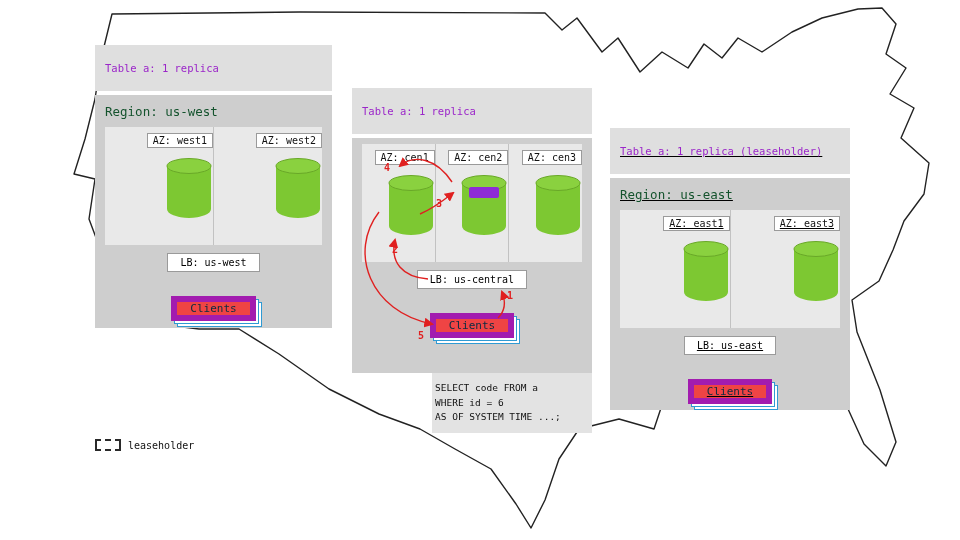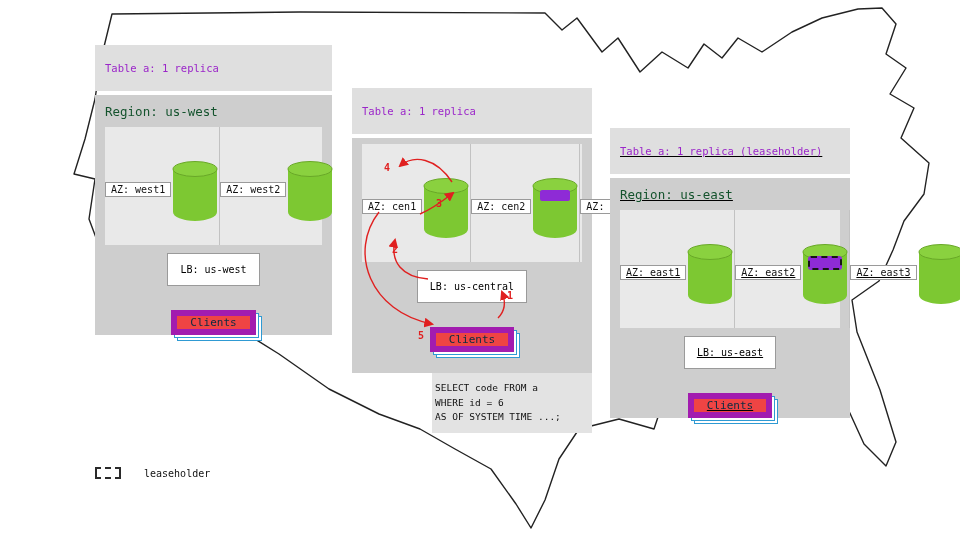--- a/index.html
+++ b/index.html
@@ -7,39 +7,39 @@
     font-family:"DejaVu Sans Mono","Liberation Mono",monospace; }
   .stage { position:relative; width:960px; height:540px; }
   .map-svg { position:absolute; inset:0; z-index:0; }
 
   .panel { position:absolute; z-index:2; display:flex; flex-direction:column; }
   .table-strip { flex:0 0 22px; line-height:22px; padding:12px 10px; background:#dfdfdf;
     color:#9b26c9; font-size:10.5px; margin-bottom:4px; white-space:nowrap; }
   .region-box { flex:1; background:#cecece; display:flex; flex-direction:column; }
   .region-title { padding:9px 10px 2px; font-size:12.5px; color:#14532d; }
   .az-row { margin:6px 10px 0; background:#e9e9e9; display:flex; height:118px; flex:0 0 auto; }
-  .az-col { flex:1; border-right:1px solid #c2c2c2; display:flex; flex-direction:row; align-items:center; }
+  .az-col { flex:1; border-right:1px solid #c2c2c2; display:flex; flex-direction:column; align-items:flex-end; }
   .az-col:last-child { border-right:none; }
   .az-label { margin-top:6px; background:#fff; border:1px solid #9a9a9a; padding:1px 5px;
     font-size:10px; color:#111; white-space:nowrap; }
   .cyl { position:relative; width:48px; height:62px; margin-top:9px; }
   .band { position:absolute; left:50%; transform:translateX(-50%); top:13px; width:30px; height:11px;
     background:#8e2bd6; border-radius:2px; z-index:2; }
   .band.lease { border:2px dashed #151515; width:34px; height:14px; border-radius:3px; }
   .lb-box { align-self:center; margin-top:8px; background:#fff; border:1px solid #9a9a9a;
-    padding:10px 12px; font-size:10px; white-space:nowrap; }
+    padding:3px 12px; font-size:10px; white-space:nowrap; }
   .clients { align-self:center; margin-top:24px; background:#ef4444; border:6px solid #a21caf;
     color:#082c42; font-size:11px; padding:0 13px;
     box-shadow:3px 3px 0 -1px #fff, 3px 3px 0 0 #2f9ad3, 6px 6px 0 -1px #fff, 6px 6px 0 0 #2f9ad3;
     cursor:pointer; }
   .sql-box { position:absolute; left:432px; top:373px; width:160px; z-index:2; background:#e3e3e3;
     padding:8px 3px; font-size:9.5px; line-height:1.55; color:#111; white-space:nowrap; }
   .arrows { position:absolute; inset:0; z-index:4; pointer-events:none; }
   .num { position:absolute; z-index:5; color:#e02020; font-size:10px; font-weight:bold; }
-  .legend { position:absolute; left:95px; top:467px; z-index:2; display:flex; align-items:center; gap:23px; }
+  .legend { position:absolute; left:95px; top:439px; z-index:2; display:flex; align-items:center; gap:7px; }
   .legend-swatch { width:26px; height:12px; border:2px dashed #2a2a2a; background:#fff; }
   .legend-label { font-size:10px; color:#111; }
 </style>
 </head>
 <body>
 
 <div class="stage">
 
   <svg class="map-svg" width="960" height="540" viewBox="0 0 960 540">
     <path d="M112,14 L300,12 L545,13 L562,30 L577,18 L602,52 L618,38 L640,72 L662,52 L688,68
@@ -126,30 +126,20 @@
         <div class="az-col">
           <div class="az-label">AZ: east1</div>
           <div class="cyl">
             <svg width="48" height="62" viewBox="0 0 48 62">
               <path d="M2,9 L2,52 A22,9 0 0 0 46,52 L46,9" fill="#7dc832"></path>
               <ellipse cx="24" cy="9" rx="22" ry="7.5" fill="#8ad13f" stroke="#69a828" stroke-width="1"></ellipse>
             </svg>
           </div>
         </div>
         <div class="az-col">
-          <div class="az-label">AZ: east2</div>
-          <div class="cyl">
-            <svg width="48" height="62" viewBox="0 0 48 62">
-              <path d="M2,9 L2,52 A22,9 0 0 0 46,52 L46,9" fill="#7dc832"></path>
-              <ellipse cx="24" cy="9" rx="22" ry="7.5" fill="#8ad13f" stroke="#69a828" stroke-width="1"></ellipse>
-            </svg>
-            <div class="band lease"></div>
-          </div>
-        </div>
-        <div class="az-col">
           <div class="az-label">AZ: east3</div>
           <div class="cyl">
             <svg width="48" height="62" viewBox="0 0 48 62">
               <path d="M2,9 L2,52 A22,9 0 0 0 46,52 L46,9" fill="#7dc832"></path>
               <ellipse cx="24" cy="9" rx="22" ry="7.5" fill="#8ad13f" stroke="#69a828" stroke-width="1"></ellipse>
             </svg>
           </div>
         </div>
       </div>
       <div class="lb-box">LB: us-east</div>

